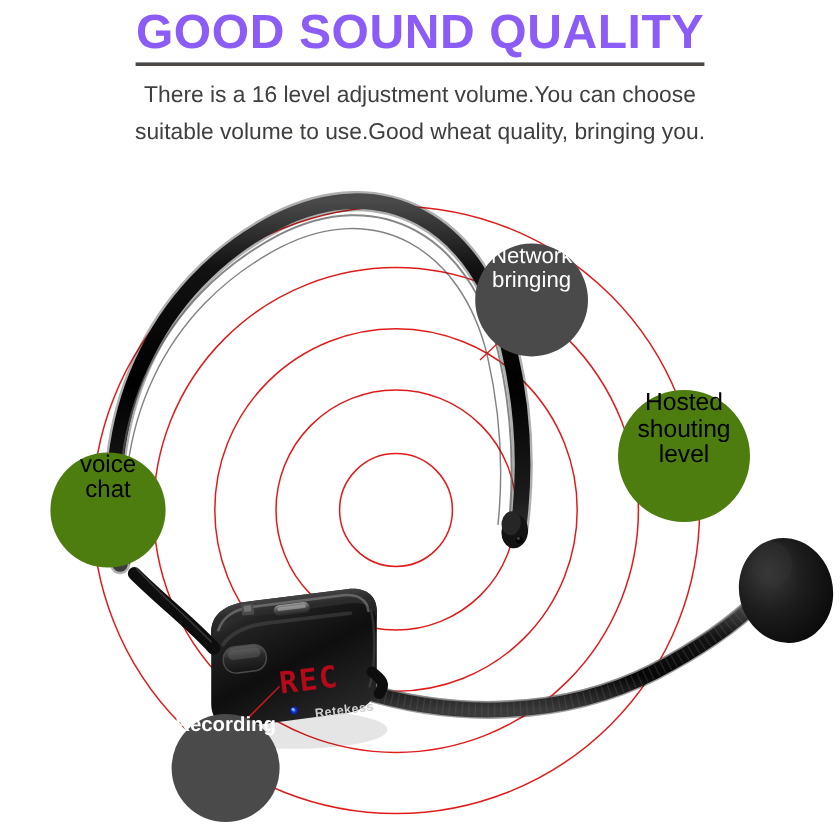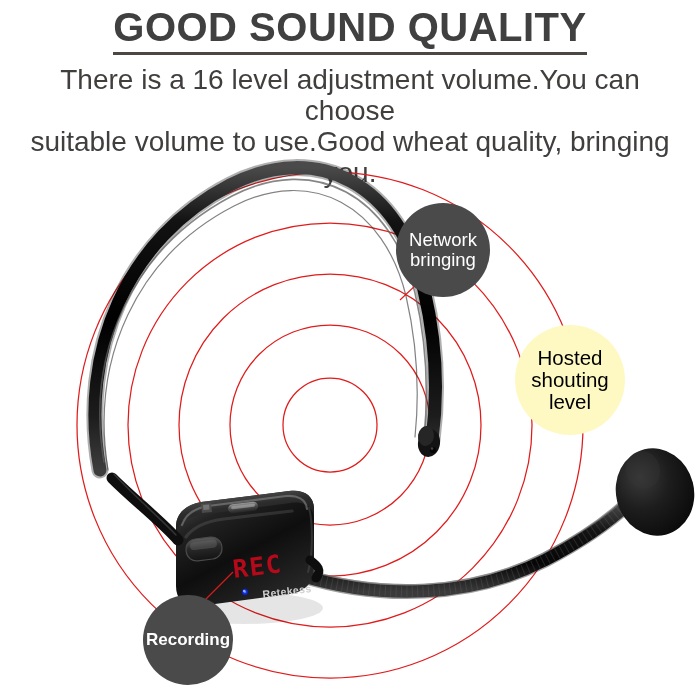--- a/index.html
+++ b/index.html
@@ -9,47 +9,47 @@
     font-family:"Liberation Sans","DejaVu Sans",sans-serif;
     background:#ffffff;
   }
   #stage{position:absolute;left:0;top:0;width:700px;height:700px;overflow:hidden;background:#fff;}
 
   
   #header{position:absolute;left:0;top:0;width:700px;height:148px;}
   #title{
     position:absolute;left:0;top:4px;width:700px;text-align:center;
     font-size:40px;font-weight:bold;letter-spacing:0.5px;
-    color:#404040;line-height:46px;
+    color:#8b5cf6;line-height:46px;
     font-family:"Liberation Sans","DejaVu Sans",sans-serif;
   }
   #title-underline{
     position:absolute;left:113px;top:52px;width:474px;height:3px;
     background:#4a4745;
   }
   #subtitle{
     position:absolute;left:18px;top:64px;width:664px;text-align:center;
-    font-size:28px;color:#413f3e;line-height:31px;font-weight:normal;
+    font-size:19px;color:#413f3e;line-height:31px;font-weight:normal;
   }
   #subtitle .l{display:block;}
 
   
   #art{position:absolute;left:0;top:0;width:700px;height:700px;}
   #art svg{position:absolute;left:0;top:0;display:block;}
 
   
   .bubble{
     position:absolute;border-radius:50%;
-    display:flex;align-items:center;justify-content:center;
+    display:flex;align-items:flex-start;justify-content:center;
     text-align:center;line-height:1.06;
     box-sizing:border-box;
     -webkit-user-select:none;user-select:none;
   }
   .bubble .txt{display:block;padding:0 3px;}
-  .bubble-red{background:#fef9c3;color:#000000;}
+  .bubble-red{background:#4d7c0f;color:#000000;}
   .bubble-gray{background:#4a4a4a;color:#ffffff;}
 
   #bub-voice-chat{left:42px;top:377px;width:96px;height:96px;font-size:20px;}
   #bub-network-karaoke{left:396px;top:203px;width:94px;height:94px;font-size:18.5px;}
   #bub-hosted{left:515px;top:325px;width:110px;height:110px;font-size:20.5px;}
   #bub-recording{left:143px;top:595px;width:90px;height:90px;font-size:17px;font-weight:bold;}
 </style>
 </head>
 <body>
 
@@ -224,20 +224,26 @@
         <path d="M 176 535 C 158 516, 134 496, 114 474" fill="none" stroke="#555555" stroke-width="1.4" stroke-linecap="round" opacity="0.55"></path>
       </g>
 
       <g stroke="#e01b1b" stroke-width="1.1" fill="none">
         <line x1="205" y1="600" x2="233" y2="572"></line>
         <line x1="418" y1="283" x2="400" y2="300"></line>
       </g>
     </svg>
   </div>
 
+  <div class="bubble bubble-red" id="bub-voice-chat">
+    <span class="txt">
+      <span>voice</span><br>
+      <span>chat</span>
+    </span>
+  </div>
 
   <div class="bubble bubble-gray" id="bub-network-karaoke">
     <span class="txt">
       <span>Network</span><br>
       <span>bringing</span>
     </span>
   </div>
 
   <div class="bubble bubble-red" id="bub-hosted">
     <span class="txt">

